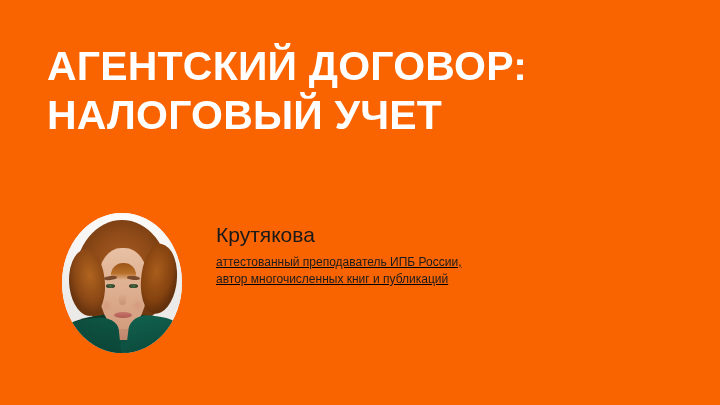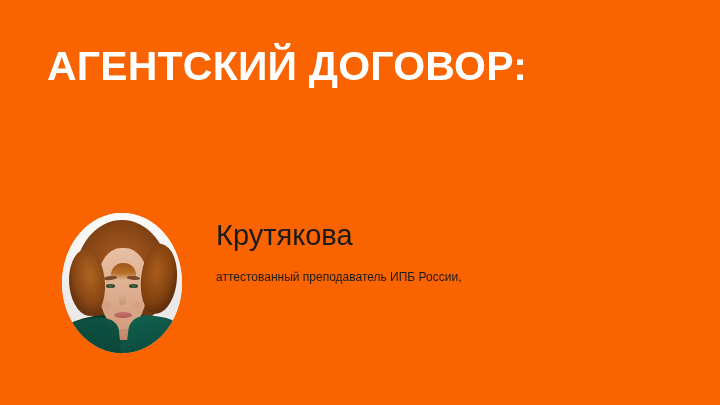--- a/index.html
+++ b/index.html
@@ -197,43 +197,45 @@
 
   
   .speaker {
     position: absolute;
     left: 216px;
     top: 218px;
     width: 470px;
   }
   .speaker-name {
     color: #1a1a1a;
-    font-size: 29px;
+    font-size: 21px;
     line-height: 34px;
     font-weight: normal;
     white-space: nowrap;
   }
   .speaker-credentials {
-    margin-top: 17px;
+    margin-top: 2px;
+    text-decoration: underline;
   }
   .credential-line {
     display: block;
     color: #1c1c1c;
     font-size: 12px;
     line-height: 17px;
     white-space: nowrap;
   }
 </style>
 </head>
 <body>
 
 <div class="slide">
 
   <div class="title-block">
     <span class="title-line">АГЕНТСКИЙ ДОГОВОР:</span>
+    <span class="title-line">НАЛОГОВЫЙ УЧЕТ</span>
   </div>
 
   <div class="portrait">
     <div class="portrait-photo">
       <div class="p-hair-back"></div>
       <div class="p-shoulders"></div>
       <div class="p-neck"></div>
       <div class="p-face">
         <div class="p-fringe"></div>
       </div>
@@ -249,16 +251,17 @@
       <div class="p-lips"></div>
       <div class="p-shoulder-left"></div>
       <div class="p-shoulder-right"></div>
     </div>
   </div>
 
   <div class="speaker">
     <div class="speaker-name">Крутякова</div>
     <div class="speaker-credentials">
       <span class="credential-line">аттестованный преподаватель ИПБ России,</span>
+      <span class="credential-line">автор многочисленных книг и публикаций</span>
     </div>
   </div>
 
 </div>
 
 </body></html>

